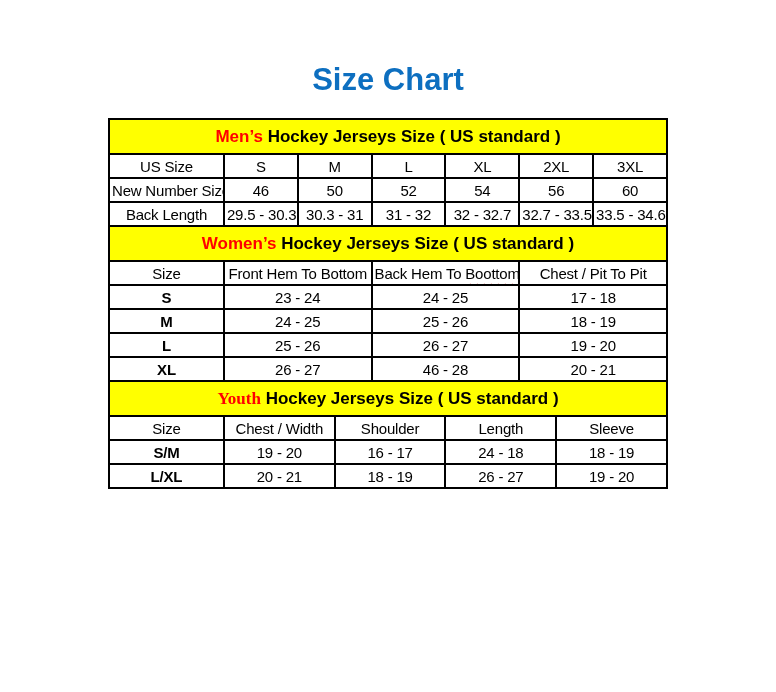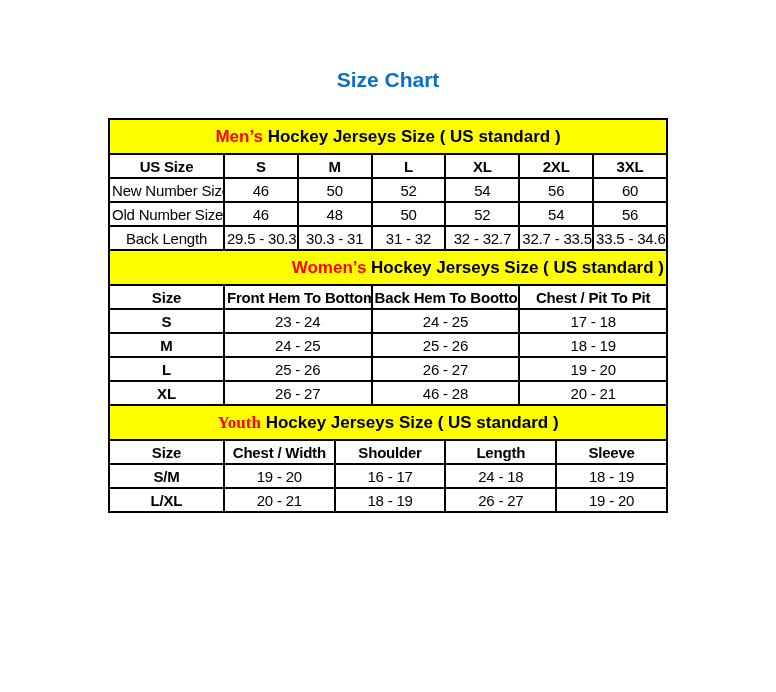--- a/index.html
+++ b/index.html
@@ -13,21 +13,21 @@
   }
   .page {
     width: 776px;
     height: 692px;
     overflow: hidden;
     background: #ffffff;
   }
   .title {
     margin: 62px 0 0 0;
     text-align: center;
-    font-size: 21px;
+    font-size: 31px;
     font-weight: bold;
     letter-spacing: 0px;
     line-height: 36px;
   }
   .tables {
     width: 560px;
     margin: 20px auto 0 auto;
   }
   table {
     width: 100%;
@@ -46,21 +46,21 @@
     white-space: nowrap;
   }
   tr.section-row td {
     height: 35px;
     font-size: 17px;
     font-weight: bold;
     letter-spacing: 0px;
   }
   tr.head-row th {
     height: 24px;
-    font-weight: bold;
+    font-weight: normal;
     margin-top: 16px;
   }
   tr.data-row td {
     height: 24px;
     font-weight: normal;
   }
   tr.data-row.bold-first td:first-child { font-weight: bold; }
   .hl { font-weight: bold; }
   .squiggle {
     text-decoration-line: underline;
@@ -104,50 +104,41 @@
           <tr class="data-row">
             <td>New Number Size</td>
             <td>46</td>
             <td>50</td>
             <td>52</td>
             <td>54</td>
             <td>56</td>
             <td>60</td>
           </tr>
           <tr class="data-row">
-            <td>Old Number Size</td>
-            <td>46</td>
-            <td>48</td>
-            <td>50</td>
-            <td>52</td>
-            <td>54</td>
-            <td>56</td>
-          </tr>
-          <tr class="data-row">
             <td>Back Length</td>
             <td>29.5 - 30.3</td>
             <td>30.3 - 31</td>
             <td>31 - 32</td>
             <td>32 - 32.7</td>
             <td>32.7 - 33.5</td>
             <td>33.5 - 34.6</td>
           </tr>
         </tbody>
     </table>
 
     <table>
         <colgroup>
           <col style="width: 20.6%;">
           <col style="width: 26.467%;">
           <col style="width: 26.467%;">
           <col style="width: 26.467%;">
         </colgroup>
       <tbody>
         <tr class="section-row">
-          <td colspan="4" style="background: rgb(255, 255, 0); text-align: right;"><span class="hl seg-hl" style="color: rgb(255, 0, 0);">Women’s</span><span> Hockey Jerseys Size ( US standard )</span></td>
+          <td colspan="4" style="background: rgb(255, 255, 0);"><span class="hl seg-hl" style="color: rgb(255, 0, 0);">Women’s</span><span> Hockey Jerseys Size ( US standard )</span></td>
         </tr>
       <tr class="head-row">
             <th>Size</th>
             <th>Front Hem To Bottom</th>
             <th>Back Hem To <span class="squiggle" style="text-decoration-color: rgb(192, 0, 0); text-align: center;">Boottom</span></th>
             <th>Chest / Pit To Pit</th>
           </tr>
           <tr class="data-row bold-first">
             <td>S</td>
             <td>23 - 24</td>

